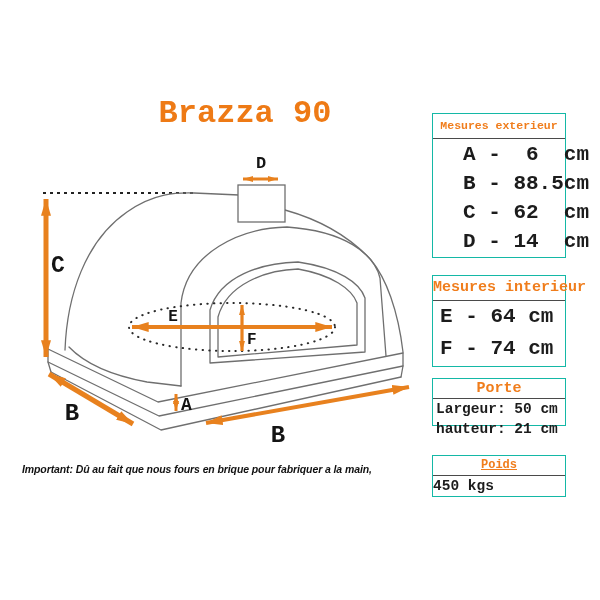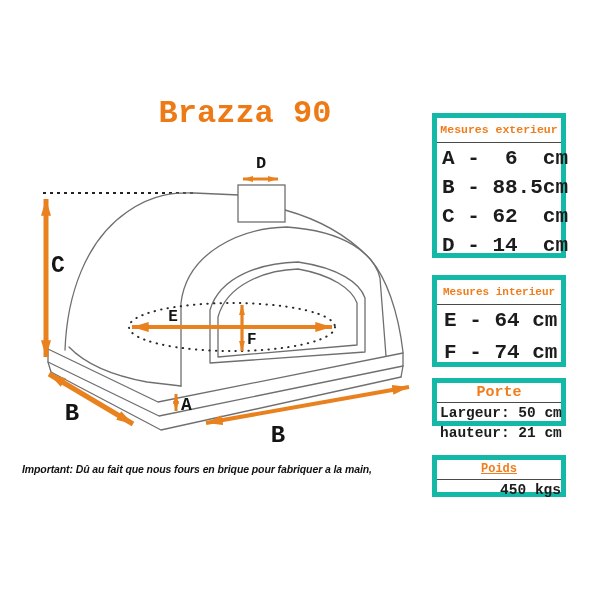--- a/index.html
+++ b/index.html
@@ -4,38 +4,38 @@
 <style>
   html,body{margin:0;padding:0;background:#fff;}
   .page{position:relative;width:600px;height:600px;background:#ffffff;overflow:hidden;
         font-family:"Liberation Mono","DejaVu Sans Mono",monospace;}
   .title{position:absolute;left:110px;top:98px;width:270px;text-align:center;
          font-size:32px;line-height:32px;font-weight:bold;letter-spacing:0;
          color:#EE7A15;white-space:pre;}
   .diagram{position:absolute;left:15px;top:148px;width:410px;height:310px;}
 
   
-  .spec{position:absolute;left:432px;width:134px;border:5px solid #14b8a6;
+  .spec{position:absolute;left:432px;width:134px;border:1px solid #14b8a6;
         box-sizing:border-box;background:#fff;}
   .spec-header{display:block;text-align:center;font-weight:bold;color:#F07D1C;
         border-bottom:1px solid #4a4a4a;white-space:pre;}
   .spec-row{display:block;font-weight:bold;color:#1c1c1c;white-space:pre;}
   .spec-ext{top:113px;height:145px;}
   .spec-ext .spec-header{font-size:11.5px;line-height:24px;}
   .spec-ext .spec-row{font-size:21px;line-height:29px;padding-left:5px;}
-  .spec-ext .spec-body{padding-top:1px;}
+  .spec-ext .spec-body{padding-top:1px;margin-left:25px;}
   .spec-int{top:275px;height:92px;}
-  .spec-int .spec-header{font-size:11px;line-height:24px;}
+  .spec-int .spec-header{font-size:15px;line-height:24px;}
   .spec-int .spec-row{font-size:21px;line-height:32px;padding-left:7px;}
   .spec-porte{top:378px;height:48px;}
   .spec-porte .spec-header{font-size:15px;line-height:19px;}
   .spec-porte .spec-row{font-size:14.5px;line-height:20px;padding-left:3px;}
   .spec-poids{top:455px;height:42px;}
   .spec-poids .spec-header{font-size:12px;line-height:19px;text-decoration:underline;}
-  .spec-poids .spec-row{font-size:14.5px;line-height:20px;text-align:right;}
+  .spec-poids .spec-row{font-size:14.5px;line-height:20px;text-align:left;}
 
   .note{position:absolute;left:22px;top:461px;width:402px;
         font-family:"Liberation Sans",sans-serif;font-style:italic;font-weight:bold;
         font-size:10.5px;line-height:16px;letter-spacing:-0.1px;color:#111;}
 
   .ln{stroke:#6f6f6f;stroke-width:1.3;fill:none;stroke-linejoin:round;stroke-linecap:round;}
   .arr{stroke:#E8811E;fill:none;}
   .dlbl{font-family:"Liberation Mono","DejaVu Sans Mono",monospace;font-weight:bold;fill:#141414;}
 </style>
 </head>

